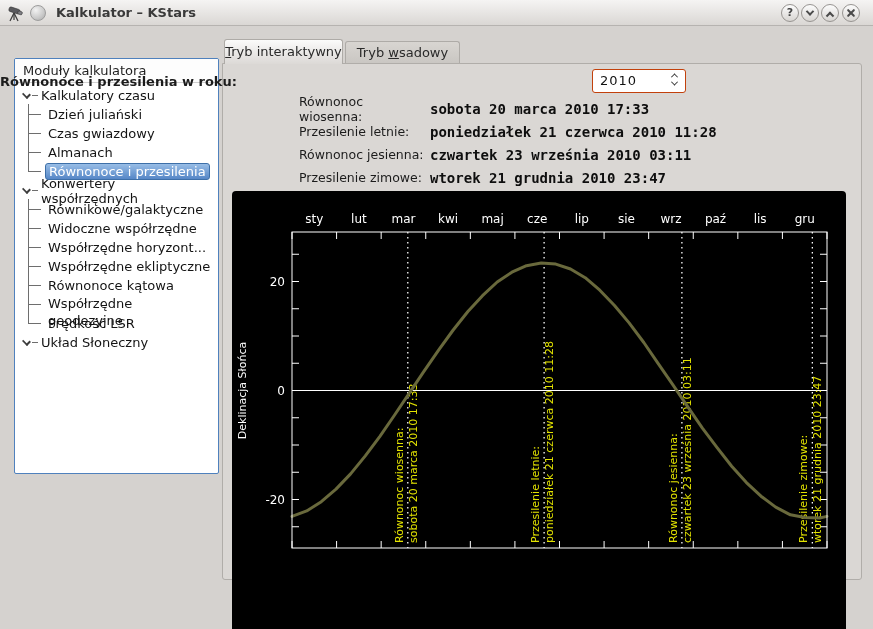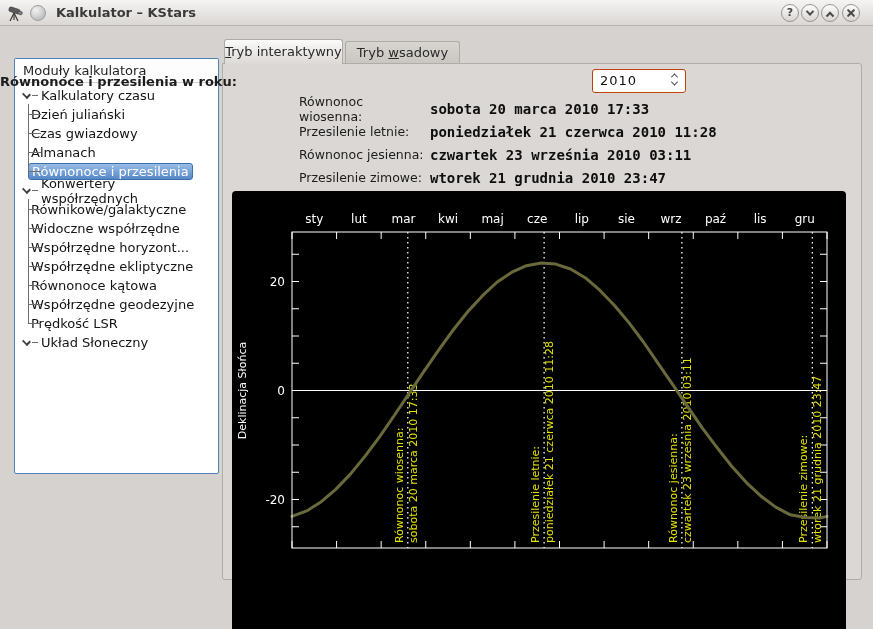--- a/index.html
+++ b/index.html
@@ -28,21 +28,21 @@
   .sidebar { position:absolute; left:14px; top:36px; width:205px; height:416px;
     background:#ffffff; border:1px solid #4f81bd; border-radius:2px; overflow:hidden;margin-top:22px; }
   .sidebar-header { height:24px; line-height:23px; padding-left:8px; font-size:13px; color:#1f1f1f;
     border-bottom:1px solid #d0d0d0; background:#fdfdfd; }
   .tree { padding:3px 4px 4px 6px; font-size:13px; color:#141414; }
   .tree-group-row { display:flex; align-items:center; height:19px; cursor:default; }
   .expander { width:7px; height:7px; border-right:2px solid #3d3d3d; border-bottom:2px solid #3d3d3d;
     transform:rotate(45deg) scale(1,.8); margin:0 2px 3px 2px; flex:none; }
   .gdash { width:6px; height:1px; background:#6e6e6e; margin-right:3px; flex:none; }
   .children { margin-left:7px; }
-  .tree-child { position:relative; height:19px; line-height:19px; cursor:default; }
+  .tree-child { position:relative; padding-left:17px; height:19px; line-height:19px; cursor:default; }
   .tree-child::before { content:""; position:absolute; left:0; top:-1px; height:10px; width:12px;
     border-left:1px solid #6e6e6e; border-bottom:1px solid #6e6e6e; }
   .tree-child:not(:last-child)::after { content:""; position:absolute; left:0; top:9px; bottom:-1px;
     border-left:1px solid #6e6e6e; }
   .clabel { display:inline-block; padding:0 3px; border-radius:3px; line-height:17px; }
   .tree-child.selected .clabel { background:linear-gradient(#98bde6,#5687c7); color:#ffffff;
     border:1px solid #3d6fa8; line-height:15px; }
 
   
   .tab { position:absolute; text-align:center; font-size:13px; color:#2a2a2a;

